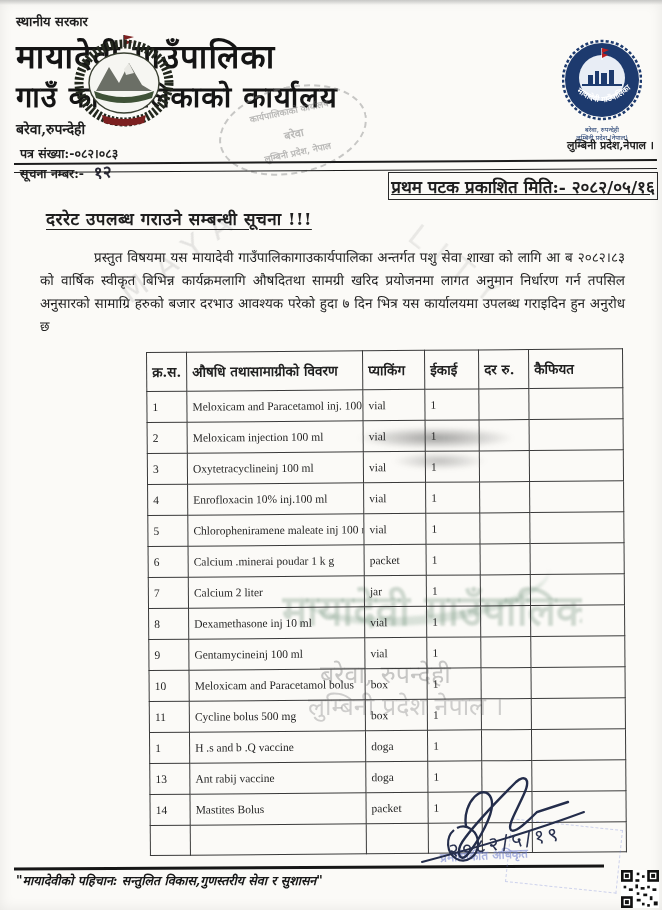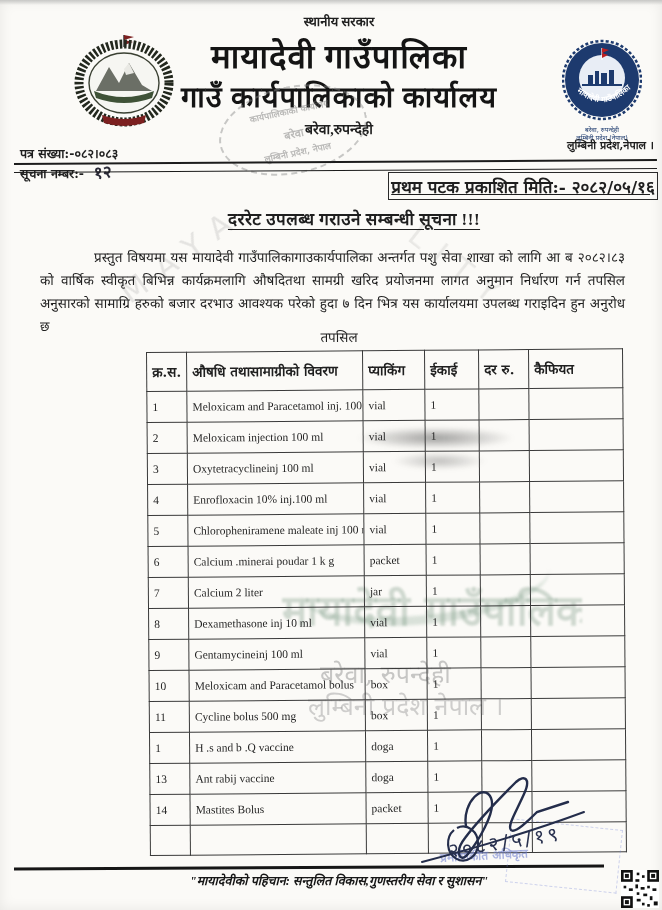--- a/index.html
+++ b/index.html
@@ -5,21 +5,21 @@
   html,body{margin:0;padding:0;background:#888;}
   .page{
     position:relative;width:662px;height:910px;margin:0 auto;
     background:#fbfaf7;overflow:hidden;
     font-family:"DejaVu Serif",serif;color:#1f1f1f;
     box-shadow:inset 0 0 14px rgba(0,0,0,.08);
   }
   .page::before{content:"";position:absolute;left:0;top:0;width:662px;height:5px;
     background:linear-gradient(#c7c7c5,rgba(200,200,200,0));z-index:9;}
   .abs{position:absolute;}
-  .ctr{left:16px;right:0;text-align:center;font-family:Liberation Serif, serif;}
+  .ctr{left:16px;right:0;}
 
   
   .govt-label{top:12px;font-size:13px;font-weight:bold;}
   .title1{top:33px;font-size:33px;font-weight:bold;letter-spacing:1px;color:#141414;}
   .title2{top:76px;font-size:29px;font-weight:bold;letter-spacing:1px;color:#141414;}
   .addr{top:119px;font-size:14px;font-weight:bold;}
   .letterblock{left:20px;top:144px;font-size:12.5px;font-weight:bold;line-height:19px;}
   .hand-num{display:inline-block;font-family:"DejaVu Sans",sans-serif;font-size:17px;
     color:#2a2a38;transform:rotate(-6deg);margin-left:10px;}
   .province{right:8px;top:137px;font-size:11px;font-weight:bold;}
@@ -155,21 +155,20 @@
     <div class="seal-cap">बरेवा, रुपन्देही</div>
     <div class="seal-cap">लुम्बिनी प्रदेश (नेपाल)</div>
   </div>
 
   <div class="abs dbl-rule"></div>
   <div class="abs datebox">
     <span>प्रथम पटक प्रकाशित मिति:- २०८२/०५/१६</span>
   </div>
   <div class="abs ctr heading">दररेट उपलब्ध गराउने सम्बन्धी सूचना !!!</div>
   <div class="abs bodytext">प्रस्तुत विषयमा यस मायादेवी गाउँपालिकागाउकार्यपालिका अन्तर्गत पशु सेवा शाखा को लागि आ ब २०८२।८३ को वार्षिक स्वीकृत बिभिन्न कार्यक्रमलागि औषदितथा सामग्री खरिद प्रयोजनमा लागत अनुमान निर्धारण गर्न तपसिल अनुसारको सामाग्रि हरुको  बजार दरभाउ आवश्यक परेको हुदा ७ दिन भित्र यस कार्यालयमा उपलब्ध गराइदिन हुन अनुरोध छ</div>
-  <div class="abs ctr tapasil">तपसिल</div>
 
   <div class="abs rate-table-wrap">
     <table>
       <colgroup>
         <col class="w0">
           <col class="w1">
           <col class="w2">
           <col class="w3">
           <col class="w4">
           <col class="w5">

